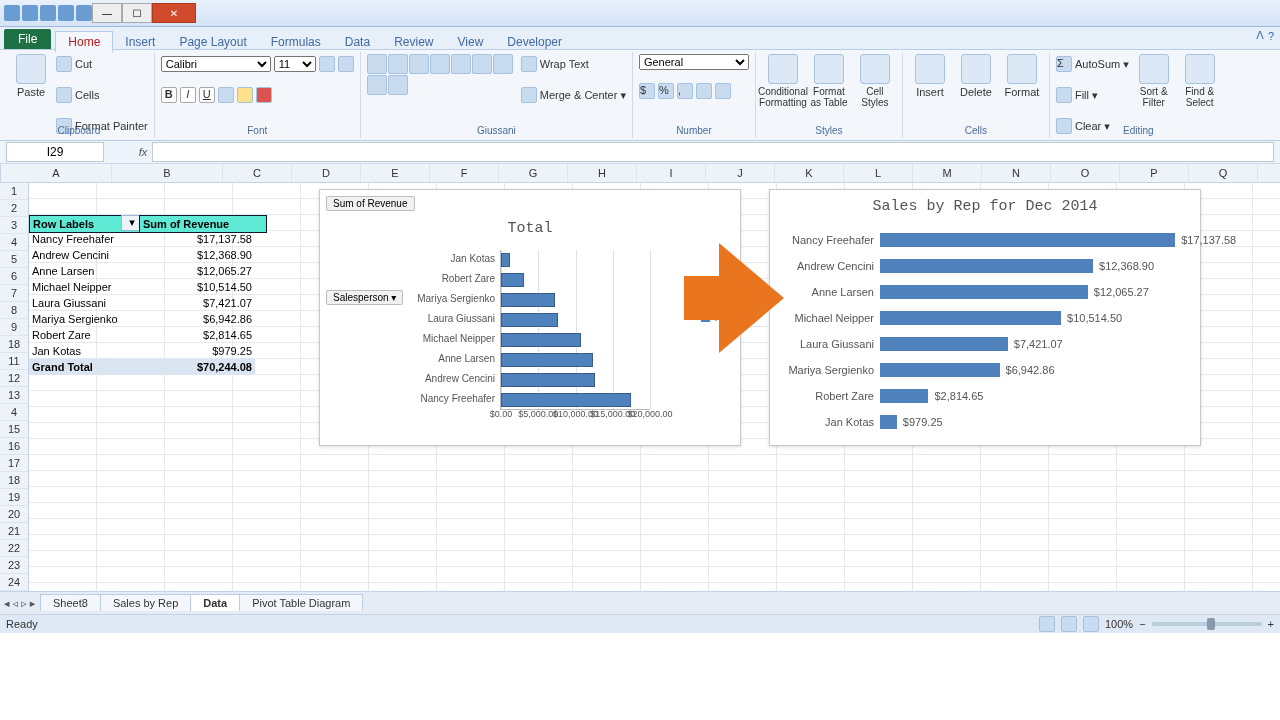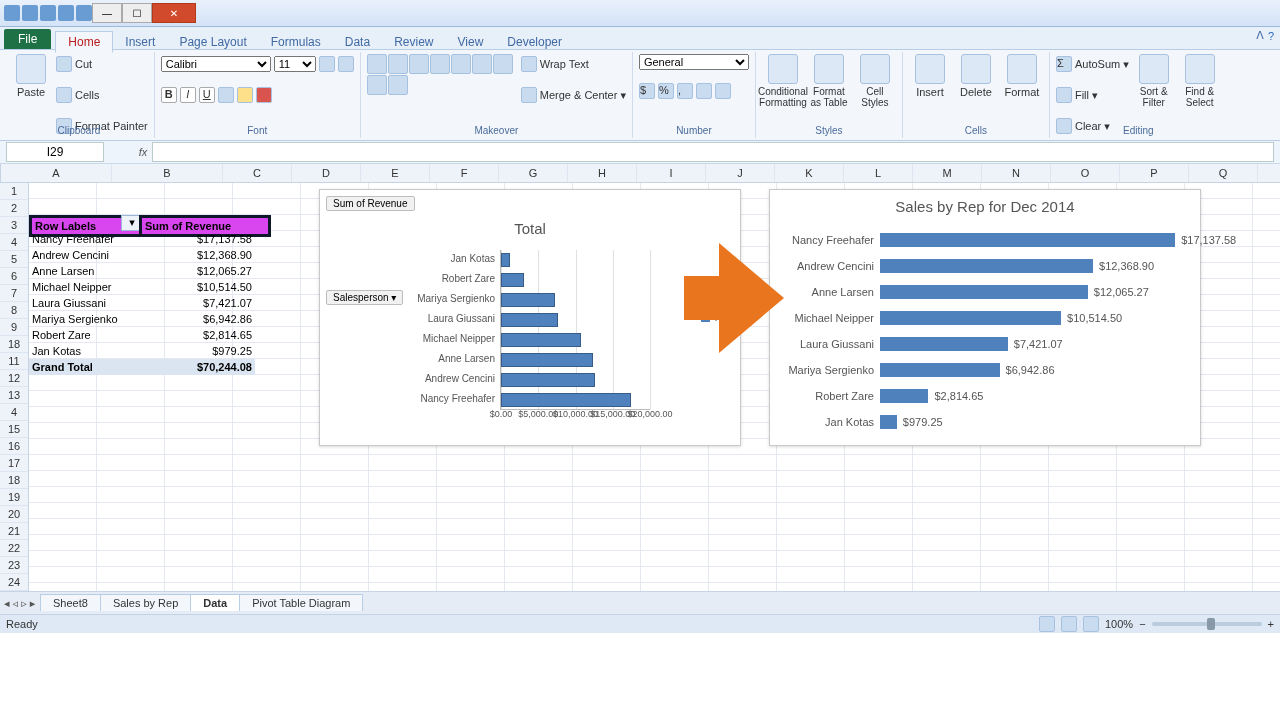--- a/index.html
+++ b/index.html
@@ -35,27 +35,27 @@
 .ch{width:68px;border-right:1px solid #dce5f0;text-align:center;line-height:18px;color:#333}
 .ch.colA{width:110px}.ch.colB{width:110px}
 .rows{display:flex;height:calc(100% - 18px)}
 .row-headers{width:28px;background:#eef3f9;border-right:1px solid #c5d3e4}
 .rh{height:16px;border-bottom:1px solid #dce5f0;text-align:center;font-size:11px;line-height:16px;color:#333}
 .cells{position:relative;flex:1}
 .gridlines{position:absolute;inset:0;background-image:linear-gradient(#e4e9f0 1px,transparent 1px),linear-gradient(90deg,#e4e9f0 1px,transparent 1px);background-size:68px 16px;background-position:-1px -1px}
 .cell{position:absolute;height:16px;line-height:16px;font-size:11px;padding:0 3px;white-space:nowrap}
 .cell.bold{font-weight:bold}
 .cell.right{text-align:right}
-.pivot-hdr{background:#d946ef;border:3px solid #0f172a}
+.pivot-hdr{background:#5eead4;border:1px solid #0f172a}
 .grand{background:#dbe5f1}
 .chart{position:absolute;background:#fff;border:1px solid #c9c9c9;box-shadow:0 1px 3px rgba(0,0,0,.15)}
 .chart1{left:290px;top:6px;width:420px;height:255px}
 .chart2{left:740px;top:6px;width:430px;height:255px}
 .chart .pill{position:absolute;font-size:10px;background:#f1f1f1;border:1px solid #bdbdbd;border-radius:2px;padding:1px 6px}
-.chart .ctitle{text-align:center;font-size:15px;color:#555;font-family:Liberation Sans, sans-serif}
+.chart .ctitle{text-align:center;font-size:15px;color:#555;font-family:Liberation Mono, monospace}
 .barsA{position:absolute;left:180px;top:60px;right:90px;bottom:35px;border-left:1px solid #bbb;border-bottom:1px solid #bbb}
 .barsA .vgrid{position:absolute;top:0;bottom:0;border-left:1px solid #e0e0e0}
 .barsA .row{position:absolute;left:0;height:18px}
 .barsA .lbl{position:absolute;right:100%;width:170px;text-align:right;font-size:10px;color:#555;padding-right:6px;line-height:18px;white-space:nowrap}
 .barsA .bar{position:absolute;left:0;top:3px;height:12px;background:#4f81bd;border:1px solid #385d8a}
 .barsA .xlab{position:absolute;top:100%;font-size:9px;color:#555;transform:translateX(-50%);white-space:nowrap}
 .legendA{position:absolute;right:6px;top:48%;font-size:10px;color:#555;display:flex;align-items:center;gap:3px}
 .legendA .sw{width:9px;height:9px;background:#4f81bd}
 .barsB{position:absolute;left:110px;top:38px;right:10px;bottom:10px}
 .barsB .row{position:absolute;left:0;right:0;height:24px}
@@ -160,21 +160,21 @@
         <span class="sicon"></span>
       </div>
       <div class="small-col">
         <div class="small-line">
             <span class="sicon"></span>
             <span>Wrap Text</span>
           </div>
         <div class="small-line"><span class="sicon"></span><span>Merge &amp; Center</span> ▾</div>
       </div>
     </div>
-    <div class="group-label">Makeover</div>
+    <div class="group-label">Giussani</div>
   </div>
   <div class="group">
     <div class="group-body small-col">
       <select style="width:110px;font-size:11px"><option>General</option></select>
       <div class="small-line">
         <span class="sicon">$</span>
         <span class="sicon">%</span>
         <span class="sicon">,</span>
         <span class="sicon"></span>
         <span class="sicon"></span>

